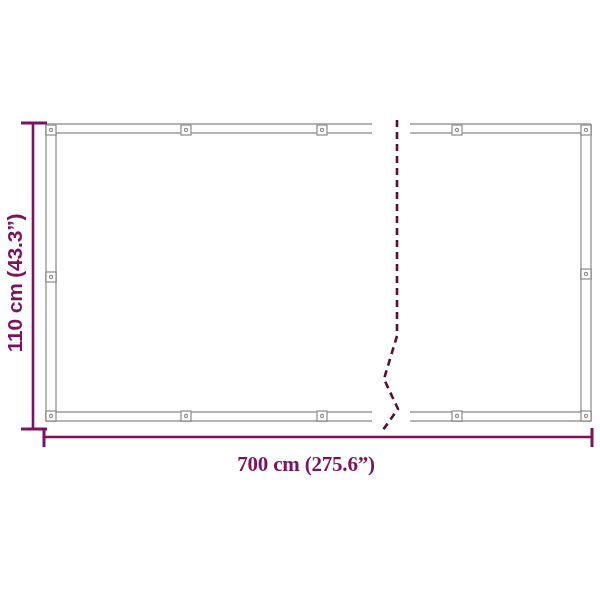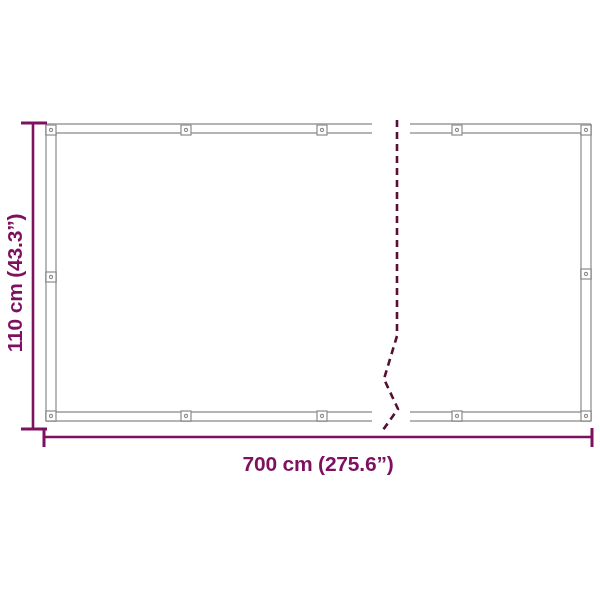--- a/index.html
+++ b/index.html
@@ -30,24 +30,25 @@
     white-space:nowrap;
   }
   .height-label{
     left:-134px;
     top:270px;
     width:300px;
     height:26px;
     transform:rotate(-90deg);
   }
   .width-label{
-    left:168px;
+    left:156px;
     top:452px;
     width:300px;
     height:26px;
+    font-family:Liberation Serif, serif;
   }
 </style>
 </head>
 <body>
 
 <div class="stage">
 
   <svg width="600" height="600" viewBox="0 0 600 600">
 
     <g class="frame">

